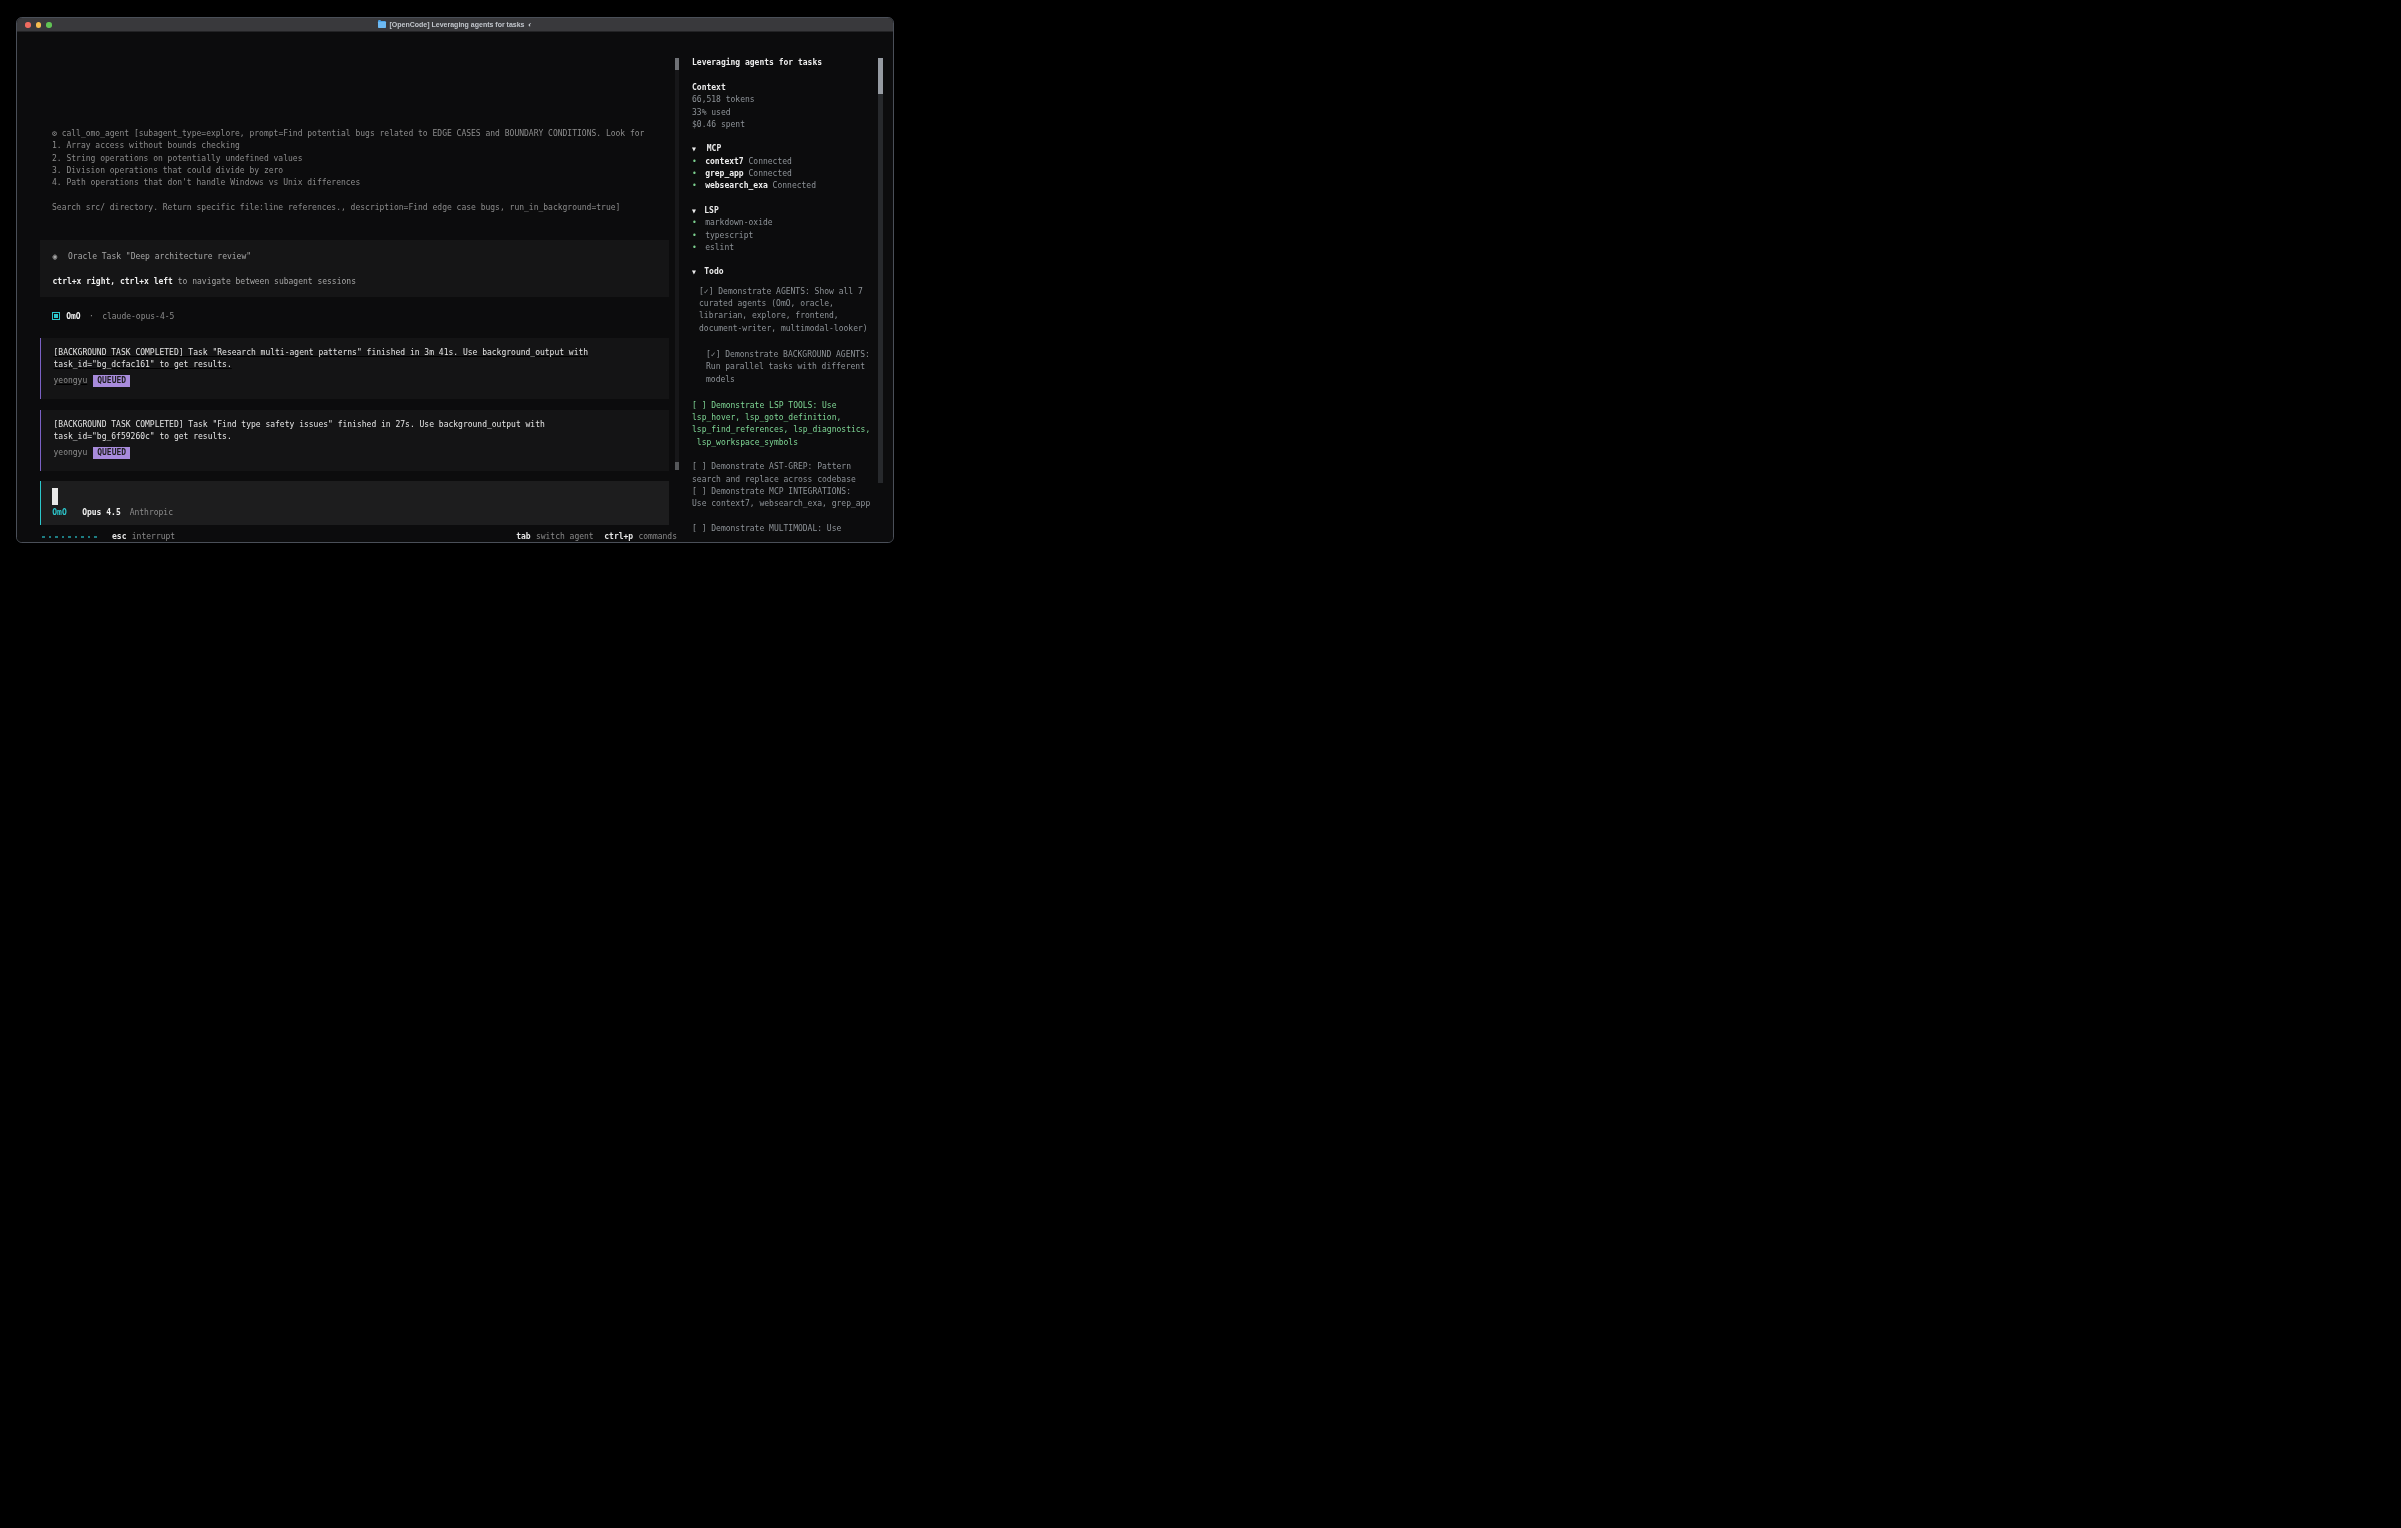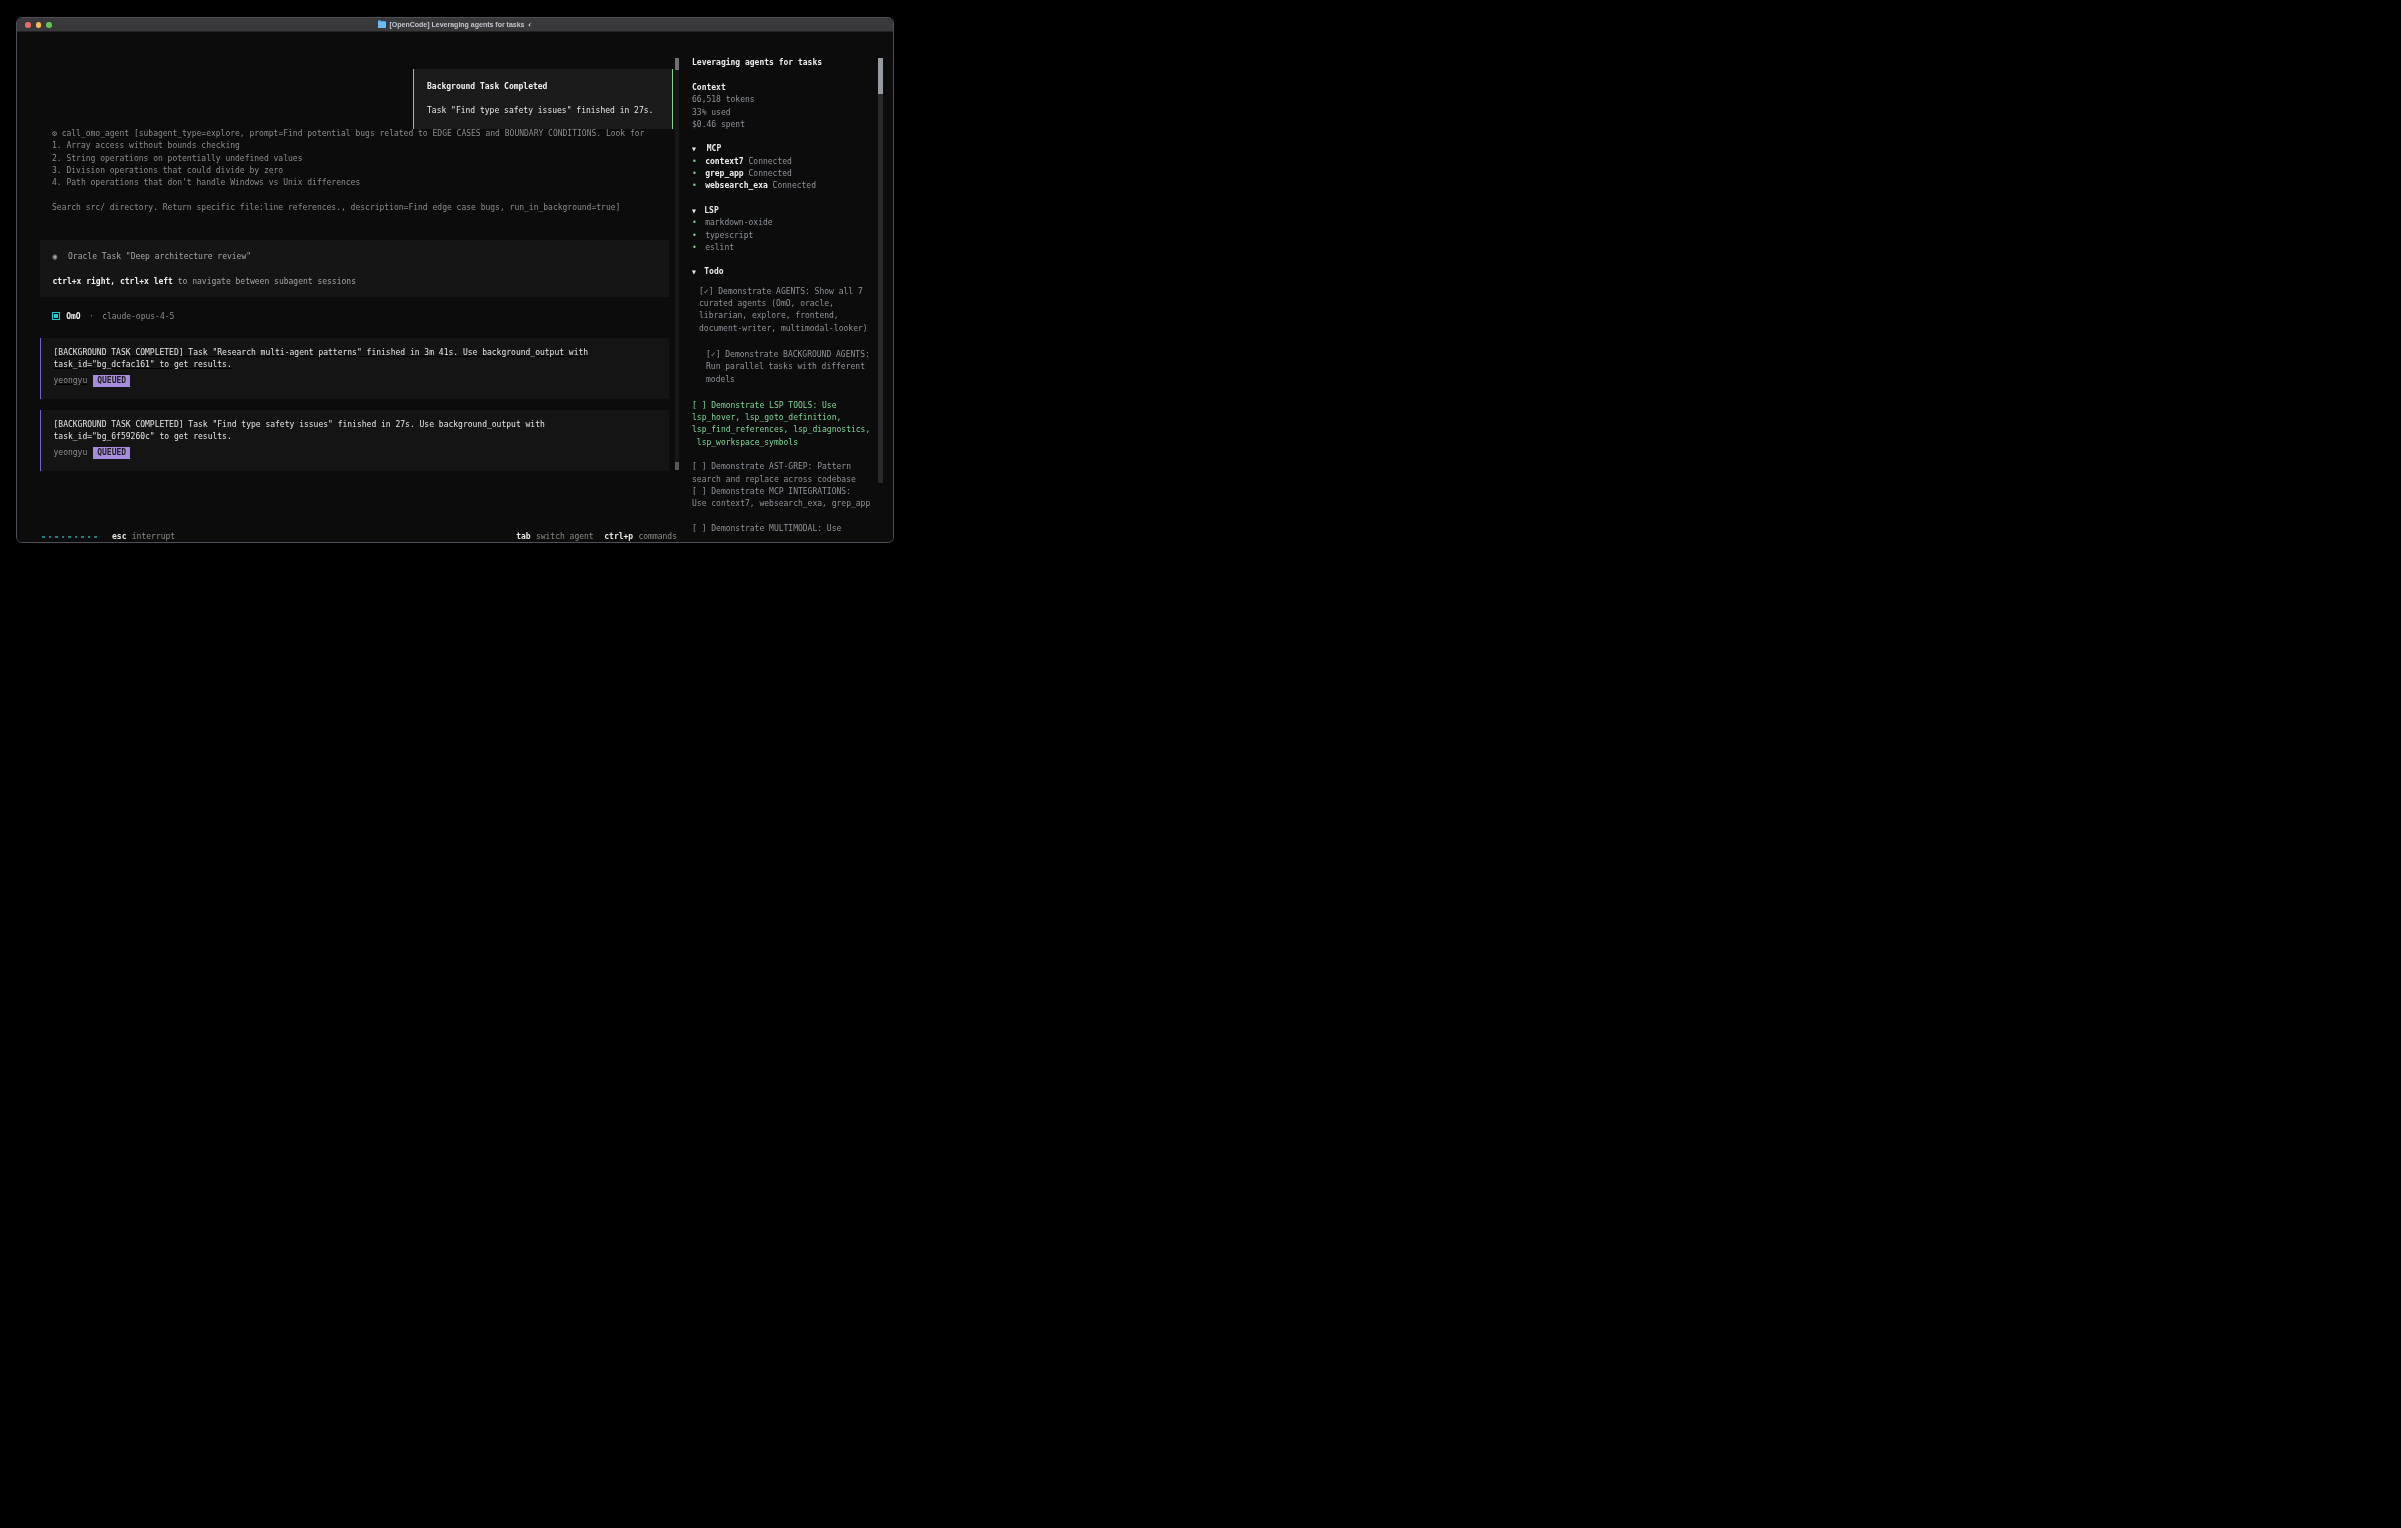--- a/index.html
+++ b/index.html
@@ -70,24 +70,20 @@
     <div class="titletext">
       <span class="foldericon"></span>
       <span>[OpenCode] Leveraging agents for tasks</span>
       <span>◐</span>
     </div>
   </div>
 
   <div class="content mono">
 
 
-    <div class="notif abs" style="left:396px;top:37px;width:260px;height:60px;padding:11.8px 0 0 13px;">
-      <div class="boldwhite">Background Task Completed</div>
-      <div class="white" style="margin-top:12.3px;">Task "Find type safety issues" finished in 27s.</div>
-    </div>
 
     <span class="abs dim2" style="left:35px;top:96px;">⚙</span>
     <pre class="block abs dim2" style="left:35px;top:96px;">  call_omo_agent [subagent_type=explore, prompt=Find potential bugs related to EDGE CASES and BOUNDARY CONDITIONS. Look for
 1. Array access without bounds checking
 2. String operations on potentially undefined values
 3. Division operations that could divide by zero
 4. Path operations that don't handle Windows vs Unix differences
 
 Search src/ directory. Return specific file:line references., description=Find edge case bugs, run_in_background=true]</pre>
 
@@ -116,20 +112,28 @@
     </div>
 
     <div class="msgbox abs" style="left:22.5px;top:378px;width:629px;height:61px;padding:8.9px 0 0 13px;">
       <div class="white">[BACKGROUND TASK COMPLETED] Task "Find type safety issues" finished in 27s. Use background_output with</div>
       <div class="white">task_id="bg_6f59260c" to get results.</div>
       <div style="margin-top:3.5px;">
         <span class="dim2">yeongyu</span><span class="badge">QUEUED</span>
       </div>
     </div>
 
+    <div class="inputbox abs" style="left:22.5px;top:449px;width:629px;height:44px;">
+      <span class="cursorblock" style="left:11.8px;top:6.5px;"></span>
+      <div class="abs" style="left:11.8px;top:26px;">
+        <span class="teal">OmO</span>
+        <span class="boldwhite" style="margin-left:10.6px;">Opus 4.5</span>
+        <span class="dim2" style="margin-left:4.1px;">Anthropic</span>
+      </div>
+    </div>
 
     <div class="abs" style="left:25.4px;top:499px;display:flex;align-items:center;">
       <span class="spinner">
         <i></i>
           <i></i>
           <i></i>
           <i></i>
           <i></i>
           <i></i>
           <i></i>

